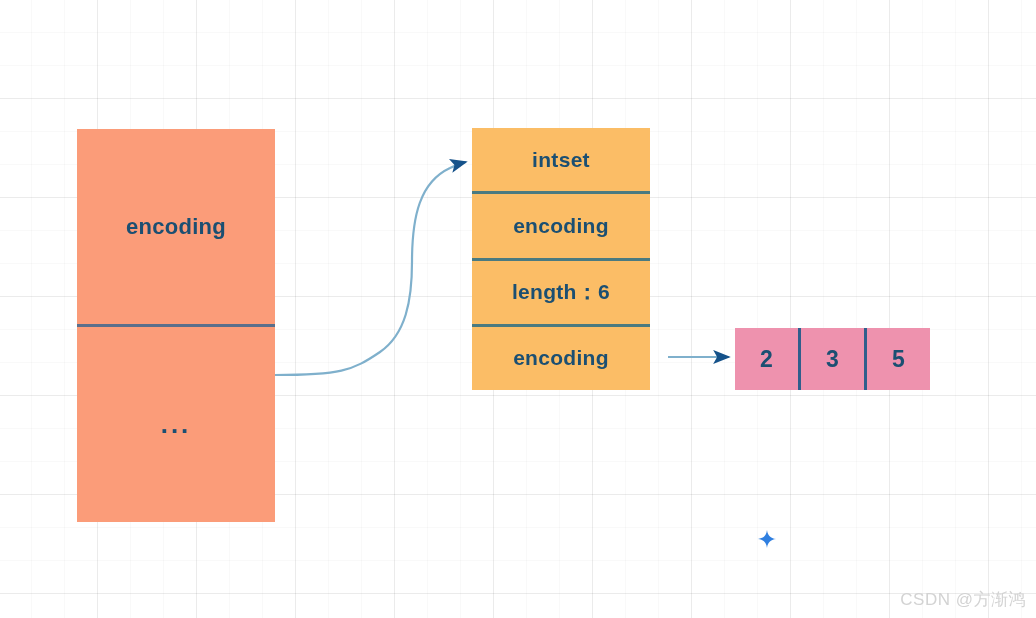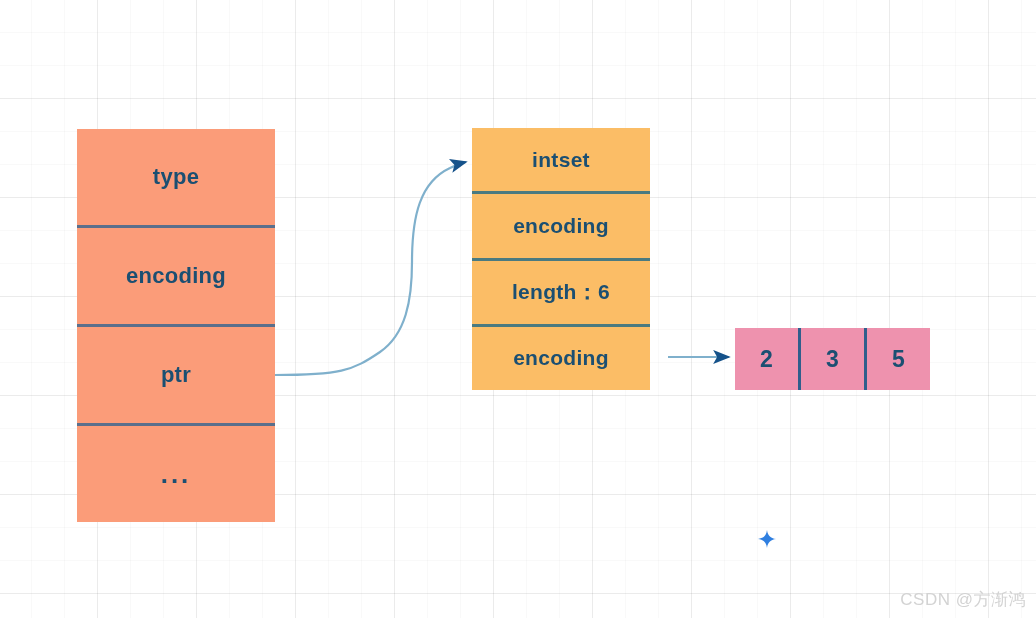--- a/index.html
+++ b/index.html
@@ -128,27 +128,21 @@
     white-space: nowrap;
   }
 </style>
 </head>
 <body>
 
 <div id="canvas">
 
   <div class="struct-box" id="redis-object">
     <div class="struct-row">
-      <span>type</span>
-    </div>
-    <div class="struct-row">
       <span>encoding</span>
-    </div>
-    <div class="struct-row">
-      <span>ptr</span>
     </div>
     <div class="struct-row ellipsis">
       <span>...</span>
     </div>
   </div>
 
   <div class="struct-box" id="intset-struct">
     <div class="struct-row">
       <span>intset</span>
     </div>

